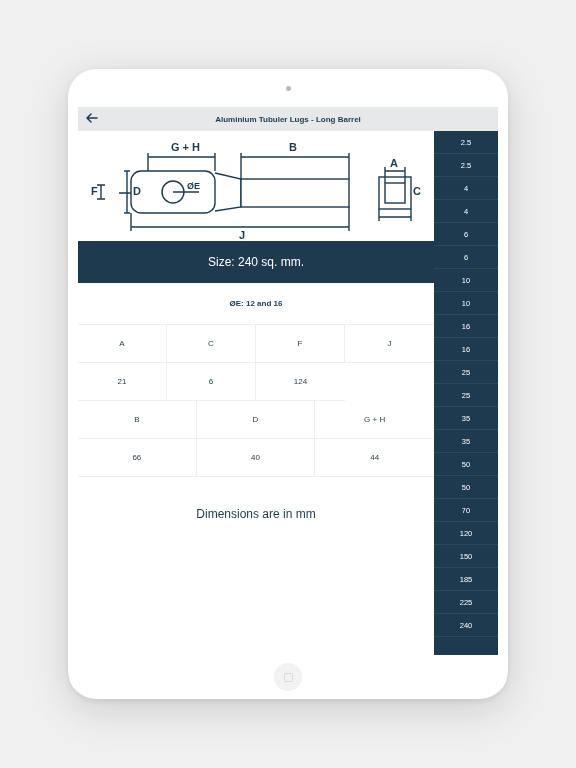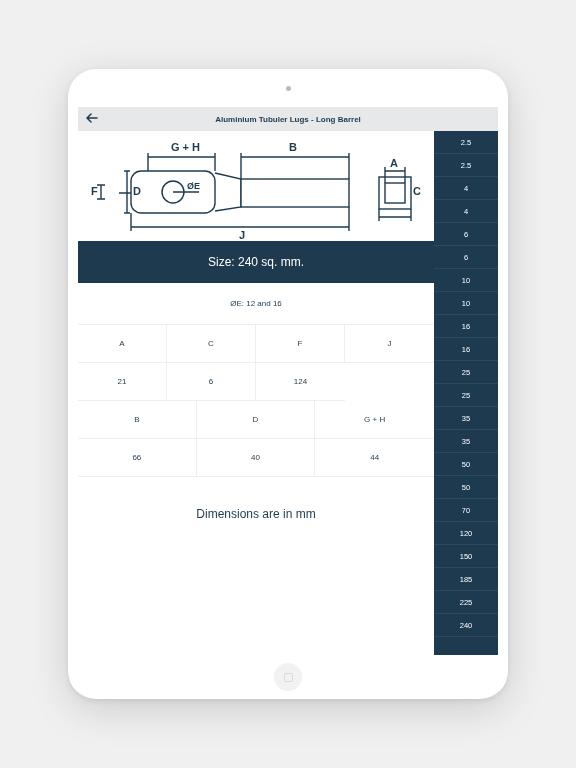--- a/index.html
+++ b/index.html
@@ -105,21 +105,21 @@
     font-size: 12px;
     padding: 14px 0;
     font-weight: 500;
   }
   .oe-banner {
     background: #fff;
     text-align: center;
     font-size: 8px;
     padding: 16px 0;
     color: #1e3a4f;
-    font-weight: 400;
+    font-weight: 700;
     border-bottom: 1px solid #eee;
   }
   .grid4 {
     display: grid;
     grid-template-columns: repeat(4, 1fr);
   }
   .grid3 {
     display: grid;
     grid-template-columns: repeat(3, 1fr);
   }

